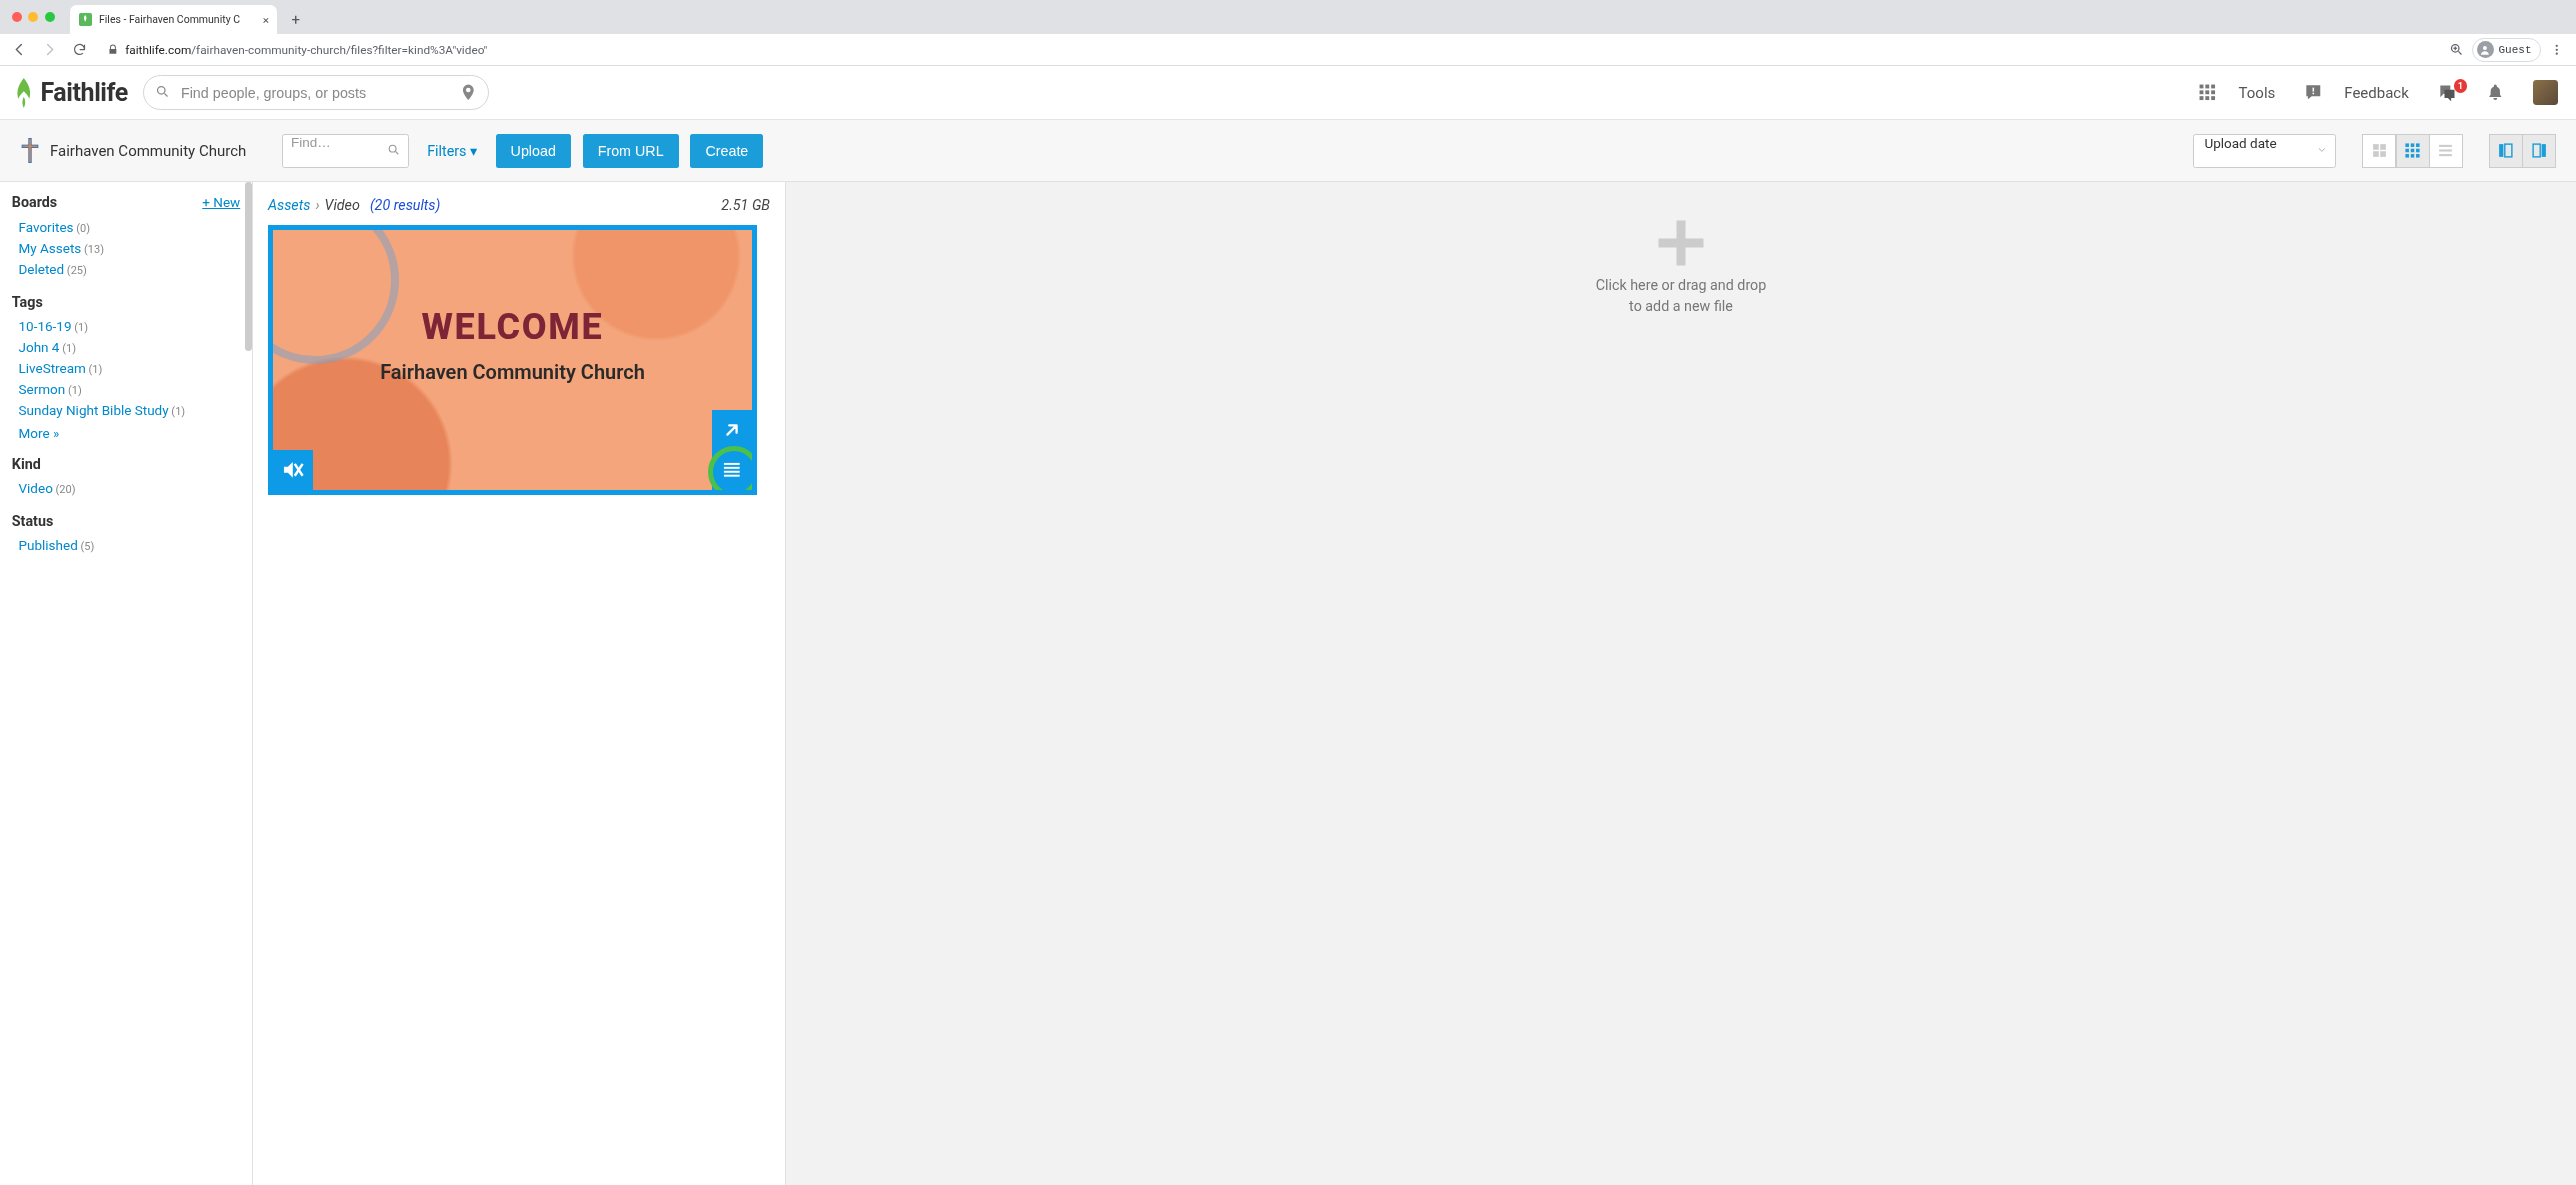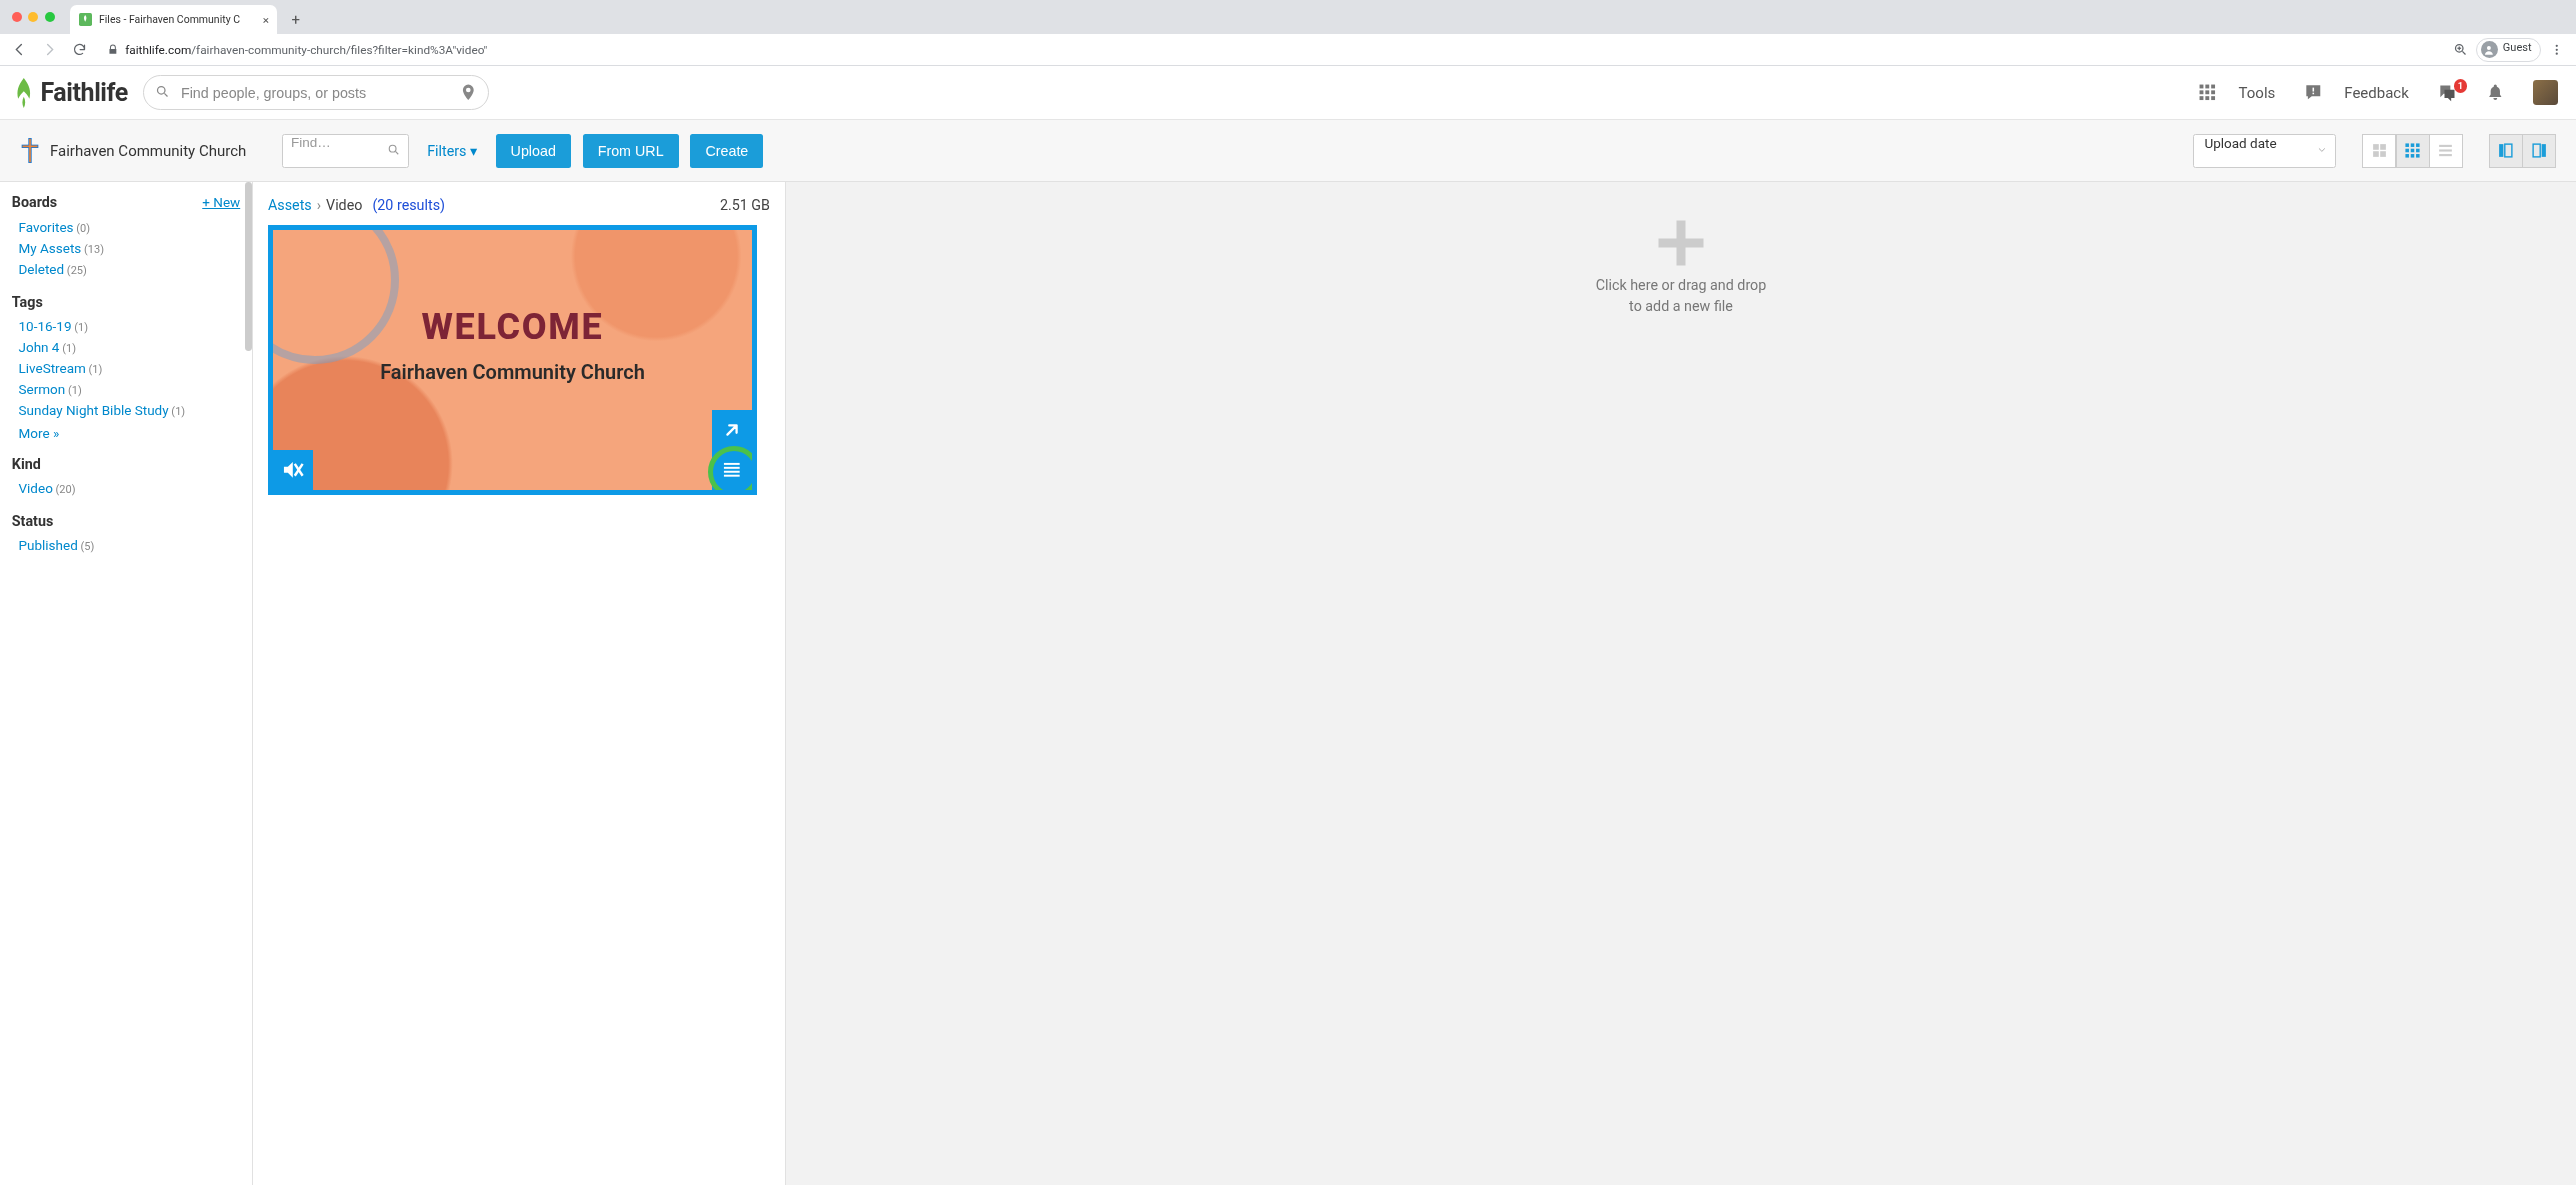--- a/index.html
+++ b/index.html
@@ -12,21 +12,21 @@
 .tab-fav { width:13.5px; height:13.5px; background:#5cb85c; display:flex; align-items:center; justify-content:center; color:#fff; font-size:9.3px; border-radius:1.7px;}
 .tab-title { flex:1; white-space: nowrap; overflow:hidden; text-overflow: ellipsis; }
 .tab-x { color:#555; font-size:11.8px; }
 .new-tab { width:23.6px; height:23.6px; display:flex; align-items:center; justify-content:center; margin-left:6.7px; margin-bottom:2.5px; color:#555; font-size:15px; }
 .addr-bar { height: 32px; background: #fff; border-bottom: 0.8px solid #dadce0; display:flex; align-items:center; padding:0 6.7px; gap:5px; }
 .nav-btn { width:25px; height:25px; display:flex; align-items:center; justify-content:center; color:#5f6368; border-radius:50%; }
 .nav-btn.disabled { color:#bdc1c6; }
 .url-box { flex:1; height:23.6px; display:flex; align-items:center; padding:0 10px; color:#5f6368; font-size:11.8px; gap:6.7px; }
 .url-host { color:#202124; }
 .right-icons { display:flex; align-items:center; gap:3.4px; }
-.guest-pill { display:flex; gap:5px; border:0.8px solid #dadce0; border-radius:13.5px; padding:2.5px 8.4px 2.5px 3.4px; font-size:11px; color:#3c4043; }
+.guest-pill { display:flex; align-items:center; gap:5px; border:0.8px solid #dadce0; border-radius:13.5px; padding:2.5px 8.4px 2.5px 3.4px; font-size:11px; color:#3c4043;font-family:Liberation Mono, monospace; }
 .guest-avatar { width:17px; height:17px; border-radius:50%; background:#9aa0a6; display:flex; align-items:center; justify-content:center; color:#fff; }
 .app-header { height: 54px; border-bottom: 0.8px solid #e5e5e5; display:flex; align-items:center; padding:0 11.8px; gap:15px; background:#fff; }
 .logo { display:flex; align-items:center; gap:5px; }
 .logo-text { font-size:25px; font-weight:700; color:#333; letter-spacing:-0.4px; }
 .flame { color:#6cbb45; font-size:25px; }
 .search-wrap { flex:0 0 346px; position:relative; }
 .search-input { width:100%; height:35px; border:0.8px solid #d5d5d5; border-radius:18.6px; padding:0 37px; font-size:14.3px; color:#555; background:#fff; }
 .search-input::placeholder { color:#888; }
 .search-icon-left { position:absolute; left:11.8px; top:9.3px; color:#888; }
 .search-icon-right { position:absolute; right:11.8px; top:7.6px; color:#888; }
@@ -57,21 +57,21 @@
 .sidebar::-webkit-scrollbar { width:8.4px; }
 .side-head { display:flex; justify-content:space-between; align-items:center; margin-bottom:6.7px; }
 .side-head h3 { font-size:14.3px; font-weight:700; }
 .new-link { color:#0088cc; font-size:13.5px; }
 .side-list { list-style:none; margin-bottom:15px; }
 .side-list li { padding:2.5px 0 2.5px 6.7px; font-size:13.5px; }
 .side-list a { color:#0088cc; text-decoration:none; }
 .count { color:#888; font-size:11px; }
 .side-h { font-size:14.3px; font-weight:700; margin:8.4px 0 5px; }
 .center { flex:1; max-width: 533px; padding:15px 15px; border-right:0.8px solid #e1e1e1; position:relative; overflow-y:auto; }
-.crumbs { font-size:14.3px; margin-bottom:11.8px; display:flex; align-items:center; gap:5px; }
+.crumbs { font-size:14.3px; margin-bottom:11.8px; display:flex; align-items:center; gap:5px;font-style:italic; }
 .crumbs a { color:#0088cc; text-decoration:none; }
 .crumbs .sep { color:#888; }
 .crumbs .current { color:#444; }
 .results { color:#1d4ed8; margin-left:5px; }
 .size-total { float:right; color:#444; font-size:14.3px; }
 .asset-card { border:5.9px solid #0d9ae6; width:489px; height:270px; position:relative; background: radial-gradient(circle at 80% 10%, #f0956a 0%, #f0956a 18%, transparent 19%), radial-gradient(circle at 15% 90%, #e8845a 0%, #e8845a 22%, transparent 23%), #f5a57c; overflow:hidden; }
 .asset-card::after { content:""; position:absolute; left:-42px; top:-34px; width:152px; height:152px; border:8.4px solid rgba(120,160,200,0.5); border-radius:50%; }
 .welcome { position:absolute; width:100%; top:76px; text-align:center; }
 .welcome-big { font-size:36px; font-weight:800; color:#7d2436; letter-spacing:1.7px; }
 .welcome-sub { font-size:20px; font-weight:600; color:#2a2a2a; margin-top:11.8px; }

